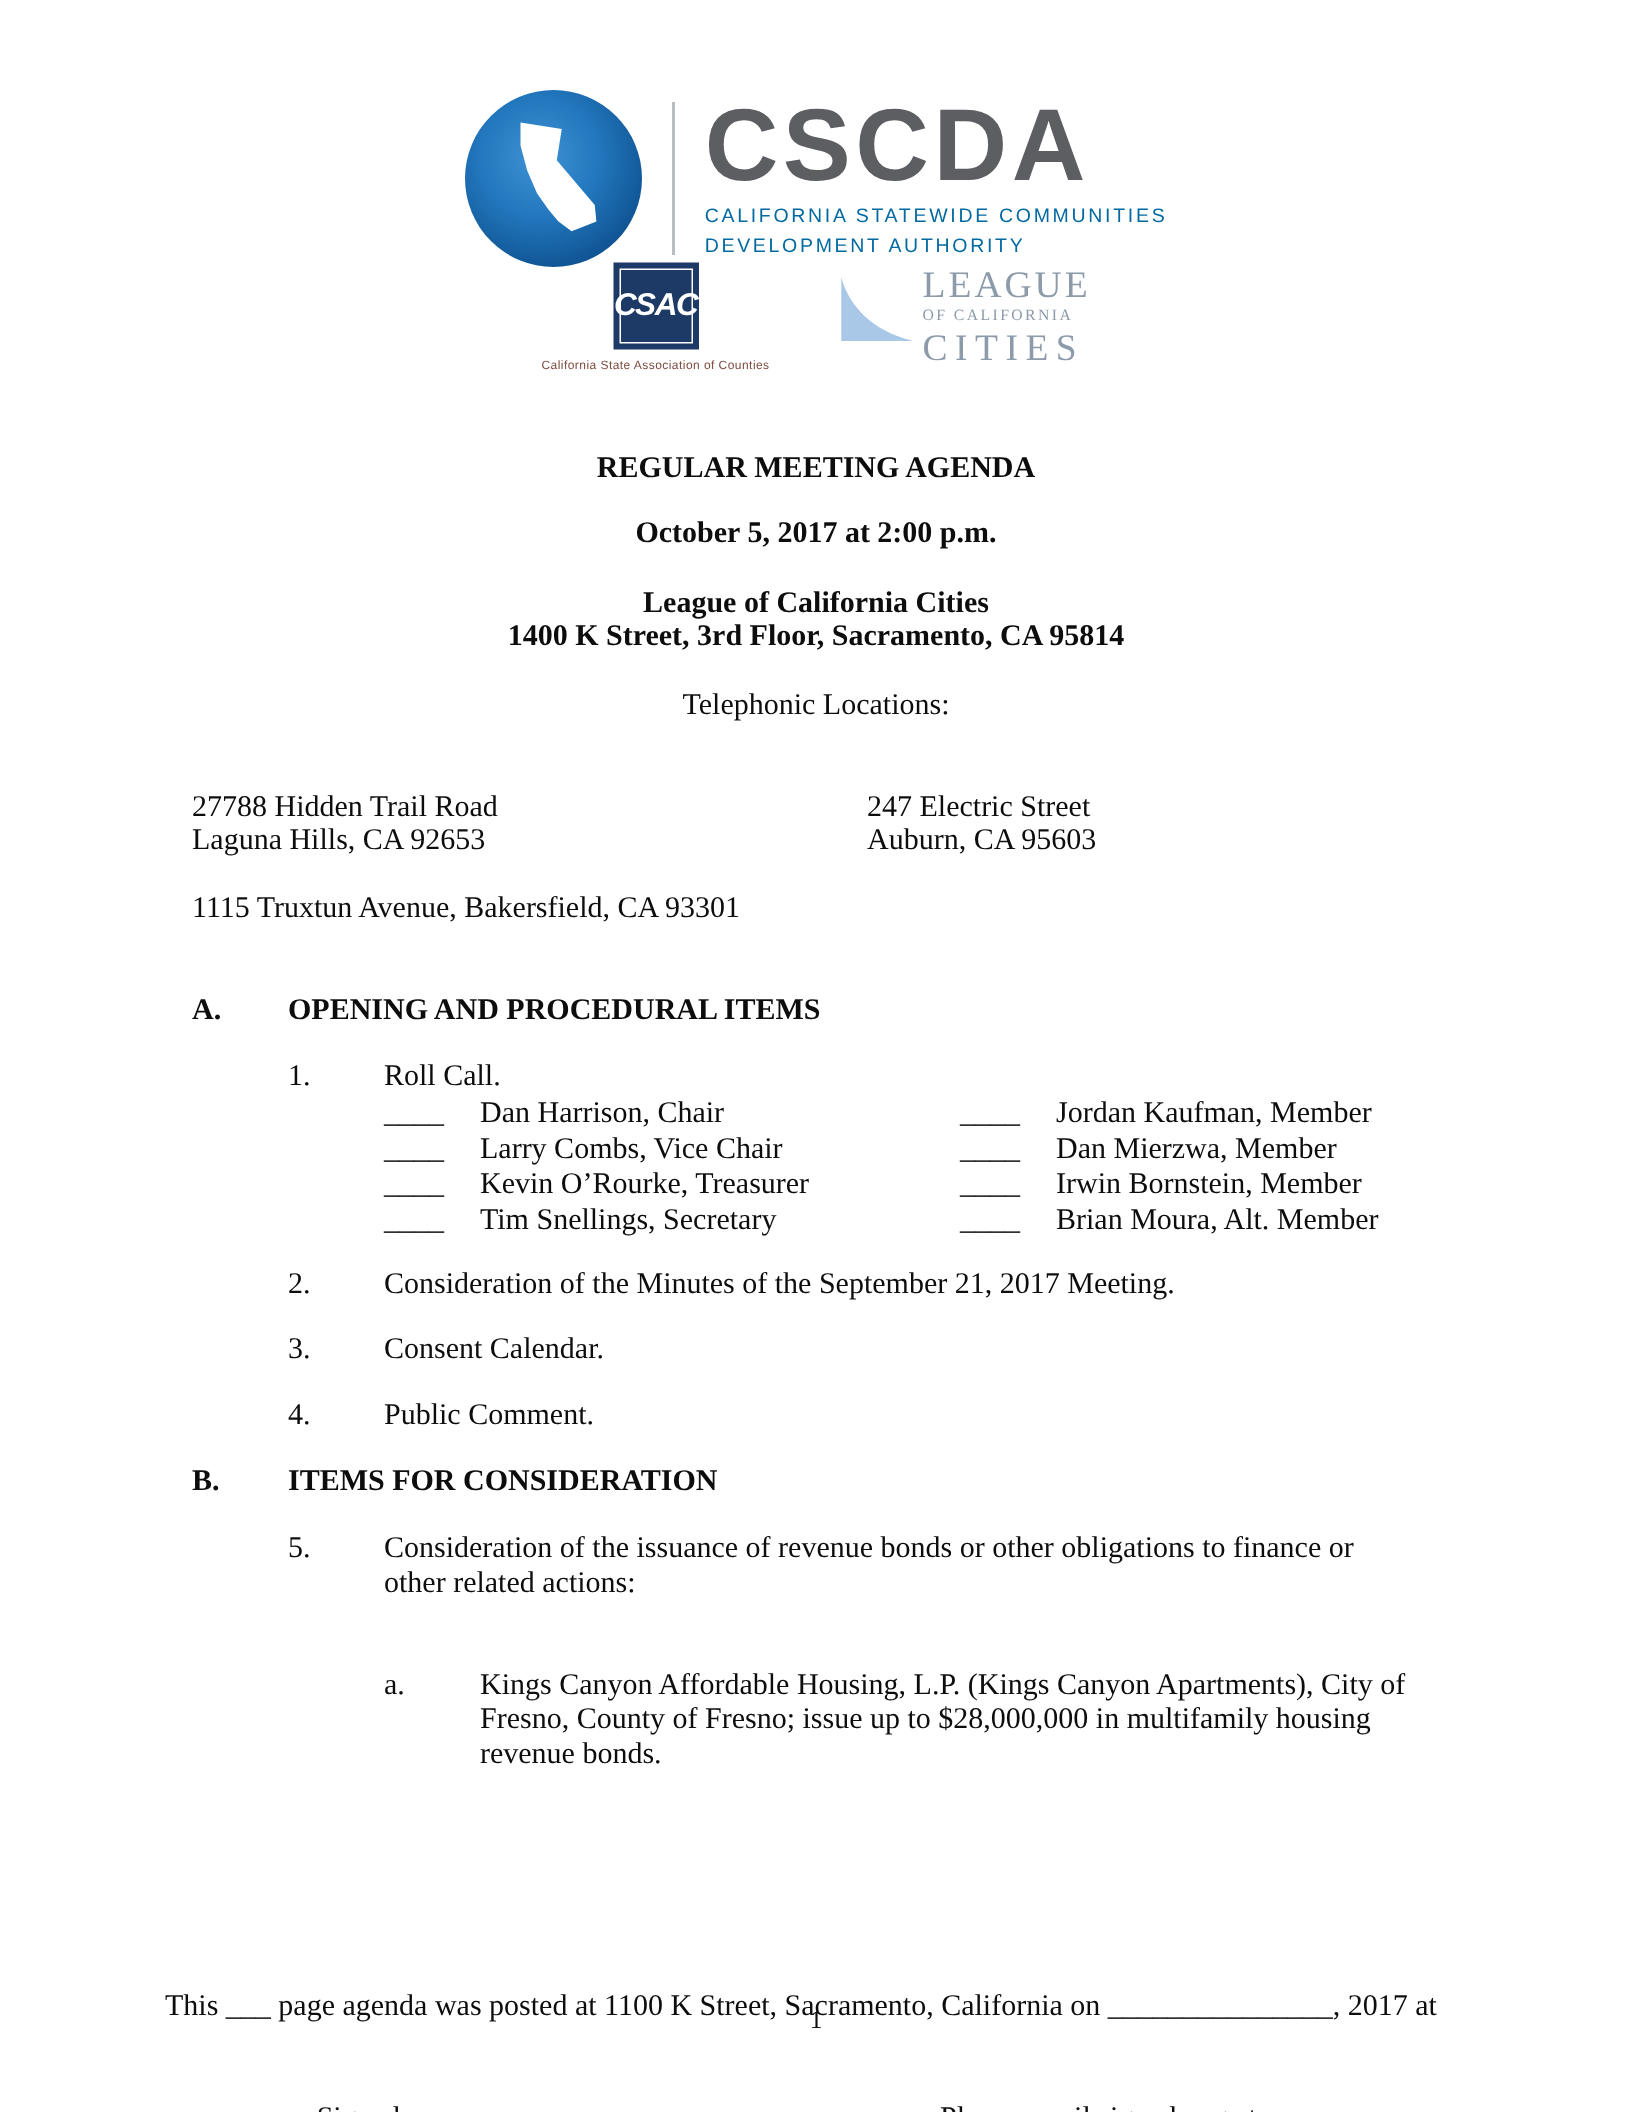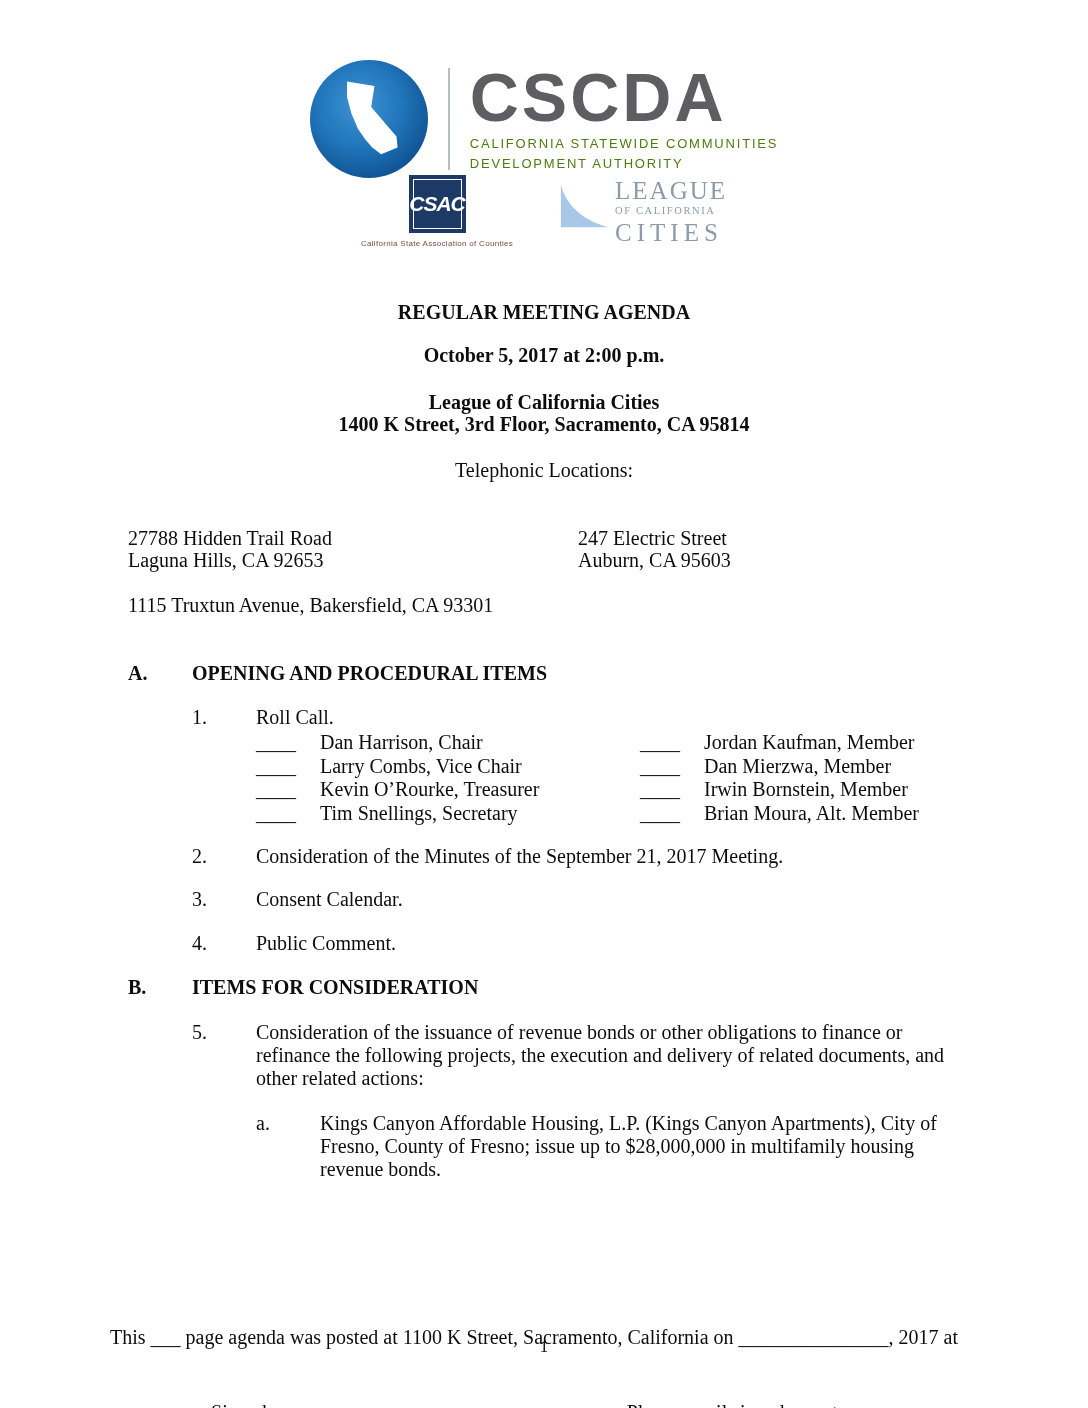--- a/index.html
+++ b/index.html
@@ -21,21 +21,21 @@
   .cscda-logo { top:60px; left:0; right:0; display:flex; justify-content:center; align-items:center; gap:20px; }
   .cscda-circle {
     width:118px; height:118px; border-radius:50%;
     background: radial-gradient(circle at 42% 38%, #3f93d4 0%, #2277bd 40%, #105494 75%, #0a4278 100%);
     display:flex; align-items:center; justify-content:center;
     flex:0 0 auto;
   }
   .cscda-divider { width:2px; height:102px; background:#b9bdc1; flex:0 0 auto; }
   .cscda-wordmark { text-align:left; font-family:"Liberation Sans","DejaVu Sans",sans-serif; }
   .cscda-acronym { font-weight:bold; font-size:68px; line-height:0.95; color:#5c5e62; letter-spacing:3px; }
-  .cscda-tagline { font-size:13px; color:#4d7c0f; letter-spacing:1.8px; line-height:1.5; margin-top:5px; }
+  .cscda-tagline { font-size:13px; color:#0369a1; letter-spacing:1.8px; line-height:1.5; margin-top:5px; }
 
   
   .logos2 { top:175px; left:0; right:0; display:flex; justify-content:center; align-items:flex-start; gap:44px; }
   .csac-block { display:flex; flex-direction:column; align-items:center; }
   .csac-box { width:57px; height:58px; background:#1d3a67; padding:4px; }
   .csac-frame { width:100%; height:100%; border:1px solid #ffffff; display:flex; align-items:center; justify-content:center; }
   .csac-acronym { color:#ffffff; font-family:"Liberation Sans","DejaVu Sans",sans-serif; font-weight:bold; font-style:italic; font-size:21px; letter-spacing:-1px; }
   .csac-caption { margin-top:6px; font-family:"Liberation Sans","DejaVu Sans",sans-serif; font-size:8px; color:#7c4b40; letter-spacing:0.3px; white-space:nowrap; }
   .league-block { display:flex; align-items:flex-start; gap:4px; padding-top:3px; }
   .league-text { color:#8c9aaa; line-height:1; }
@@ -194,21 +194,20 @@
 
   <div class="abs section-head sec-b">
     <span class="section-label">B.</span>
     <span>ITEMS FOR CONSIDERATION</span>
   </div>
 
   <div class="abs item item-5">
     <span class="item-num">5.</span>
     <span>
       <div>Consideration of the issuance of revenue bonds or other obligations to finance or</div>
-      <div>refinance the following projects, the execution and delivery of related documents, and</div>
       <div>other related actions:</div>
     </span>
   </div>
 
   <div class="abs item item-5a">
     <span class="item-num">a.</span>
     <span>
       <div>Kings Canyon Affordable Housing, L.P. (Kings Canyon Apartments), City of</div>
       <div>Fresno, County of Fresno; issue up to $28,000,000 in multifamily housing</div>
       <div>revenue bonds.</div>

